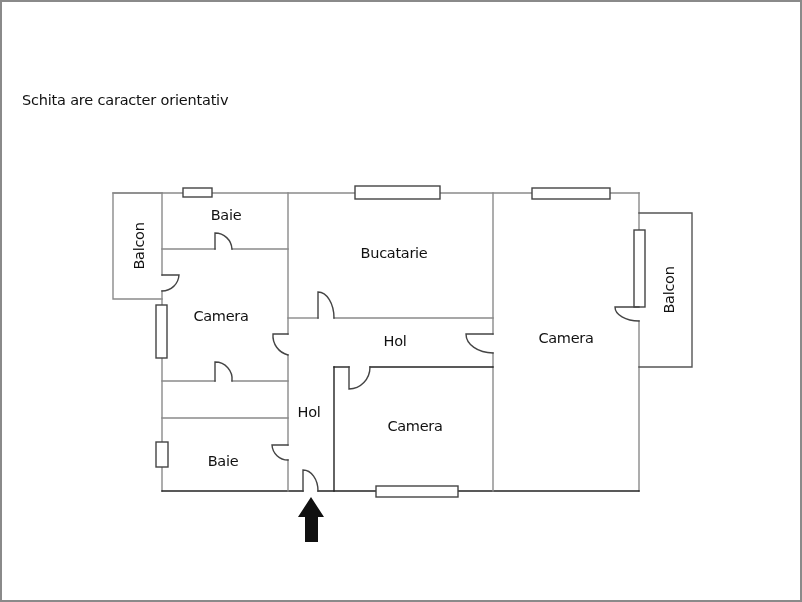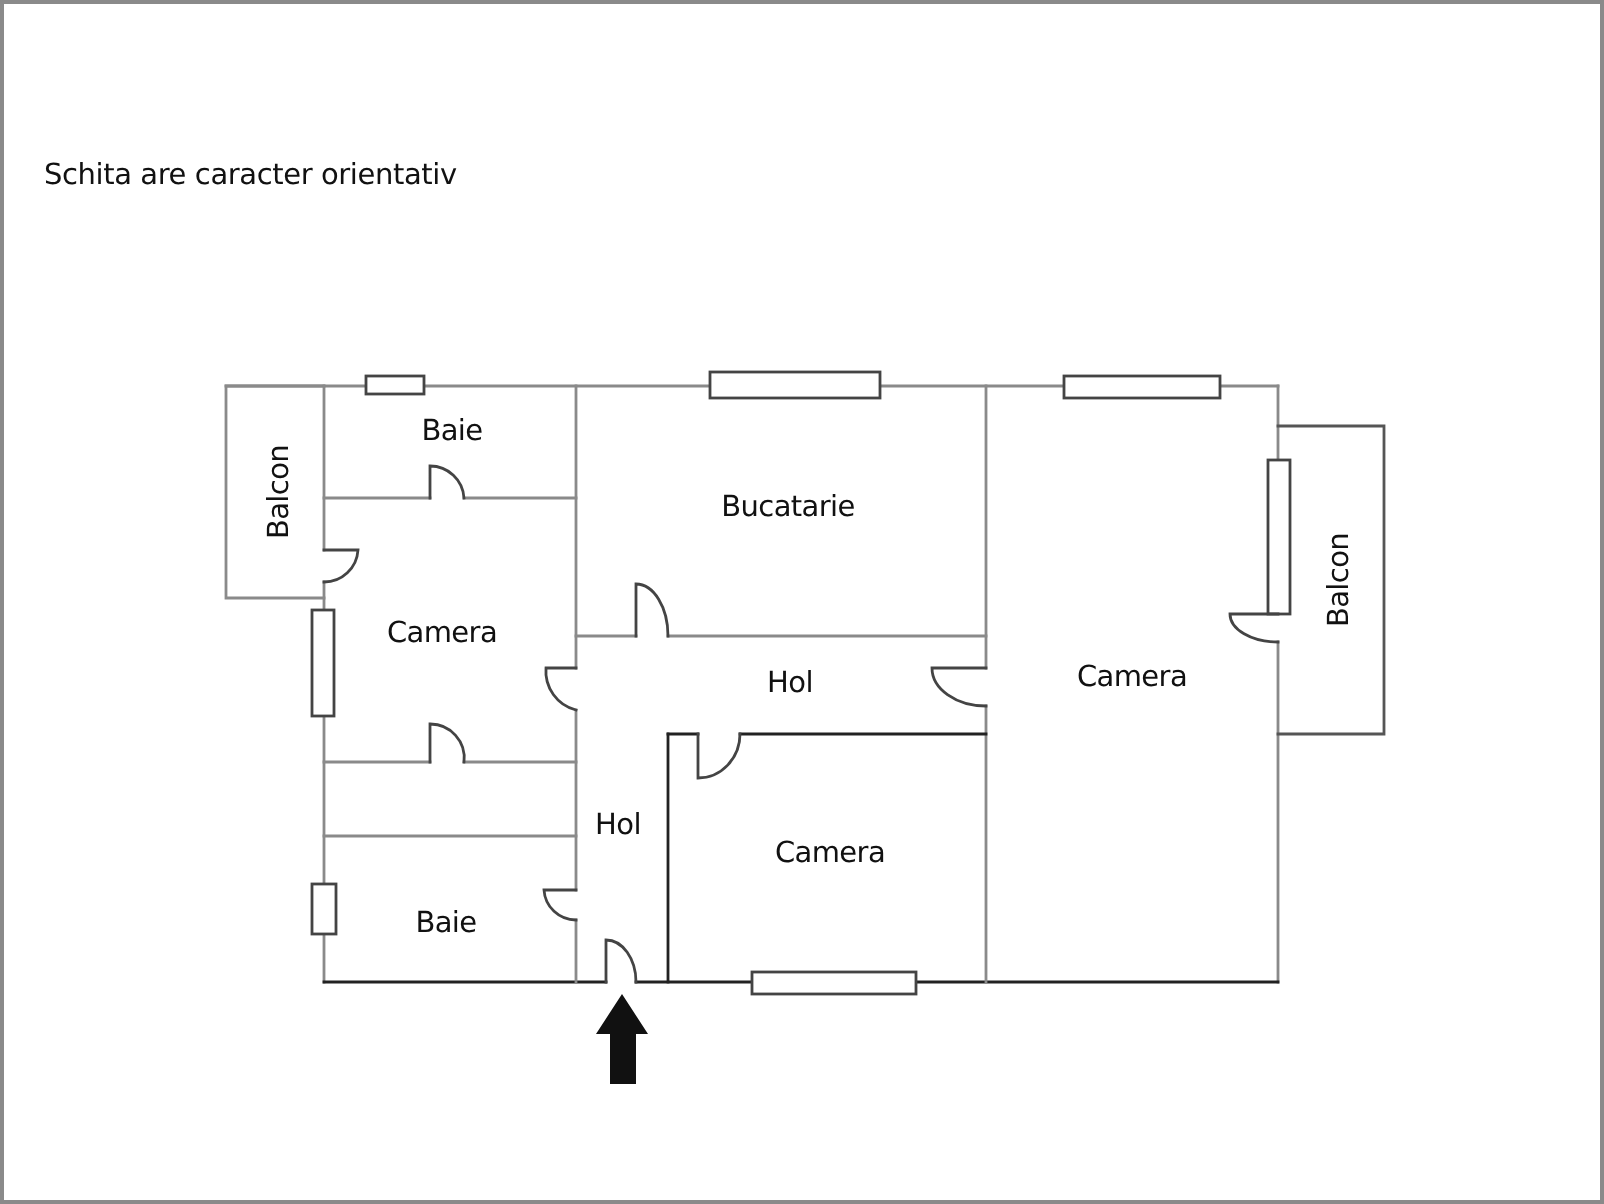--- a/index.html
+++ b/index.html
@@ -1,18 +1,18 @@
 <!DOCTYPE html>
 <html><head>
   <meta charset="utf-8">
   <style>
     html, body { margin: 0; padding: 0; background: #ffffff; }
     body { width: 802px; height: 602px; overflow: hidden; font-family: "DejaVu Sans", sans-serif; }
     .frame { position: absolute; left: 0; top: 0; width: 798px; height: 598px; border: 2px solid #8a8a8a; background: #fff; }
-    .note { position: absolute; left: 22px; top: 80px; font-family: "DejaVu Sans", sans-serif; font-size: 14.5px; color: #111; letter-spacing: -0.2px; }
+    .note { position: absolute; left: 22px; top: 92px; font-family: "DejaVu Sans", sans-serif; font-size: 14.5px; color: #111; letter-spacing: -0.2px; }
     svg.plan { position: absolute; left: 0; top: 0; }
     .label { font-family: "DejaVu Sans", sans-serif; font-size: 14.5px; fill: #111; letter-spacing: -0.3px; }
   </style>
 </head>
 <body>
 
 <div class="frame"></div>
 
 <div class="note">Schita are caracter orientativ</div>
 

